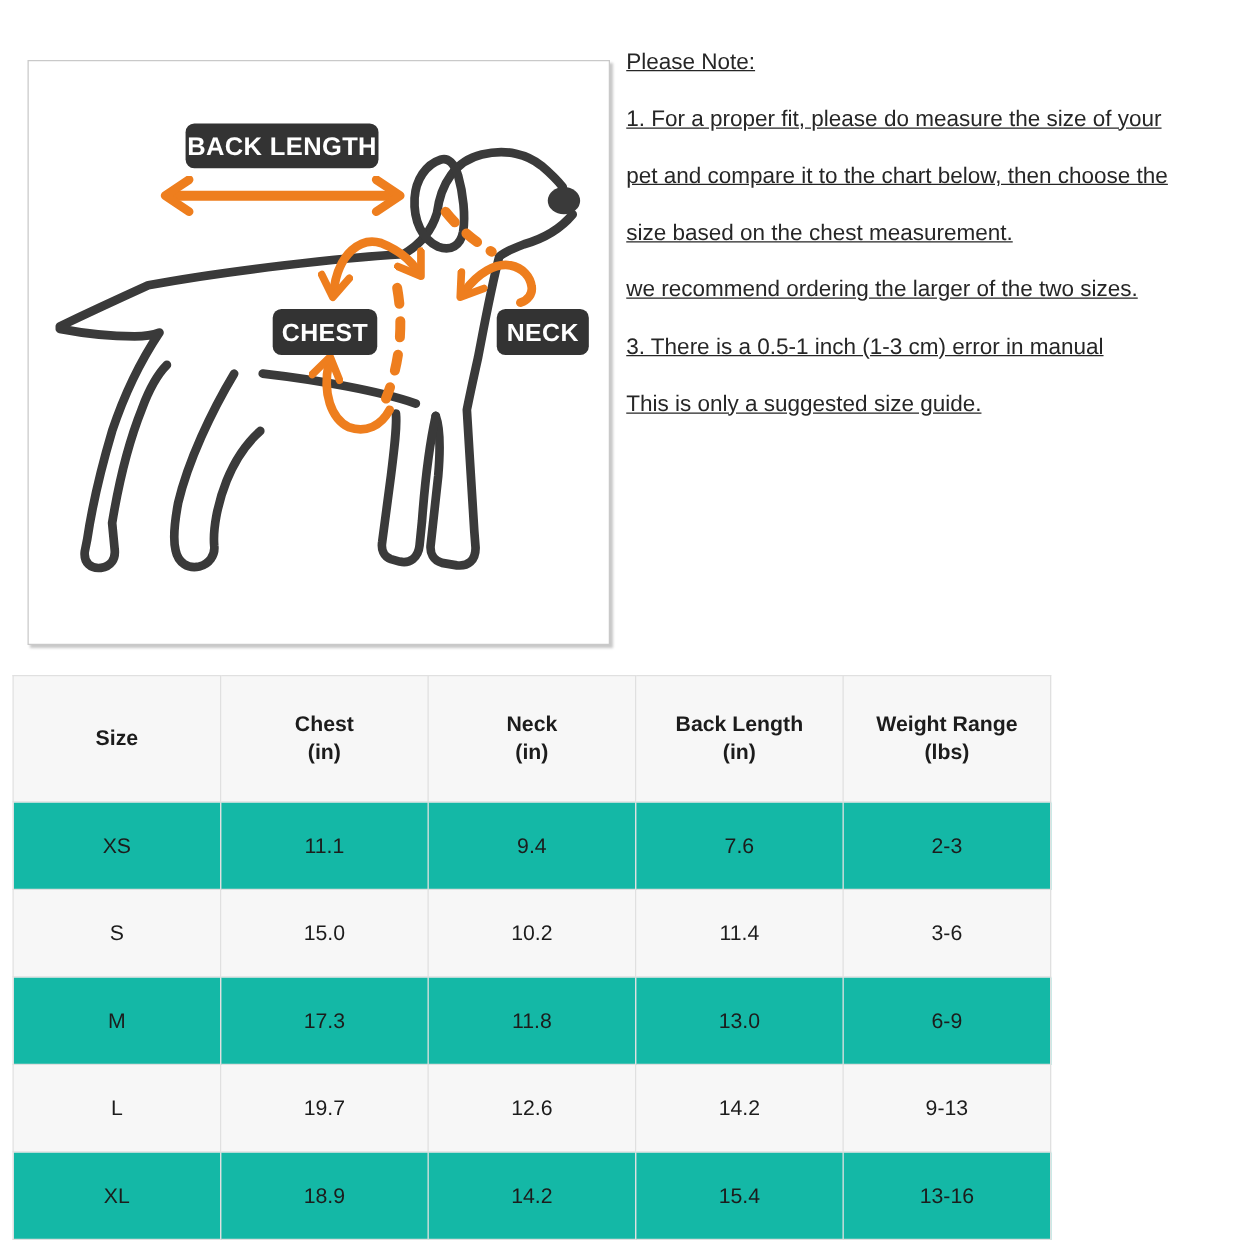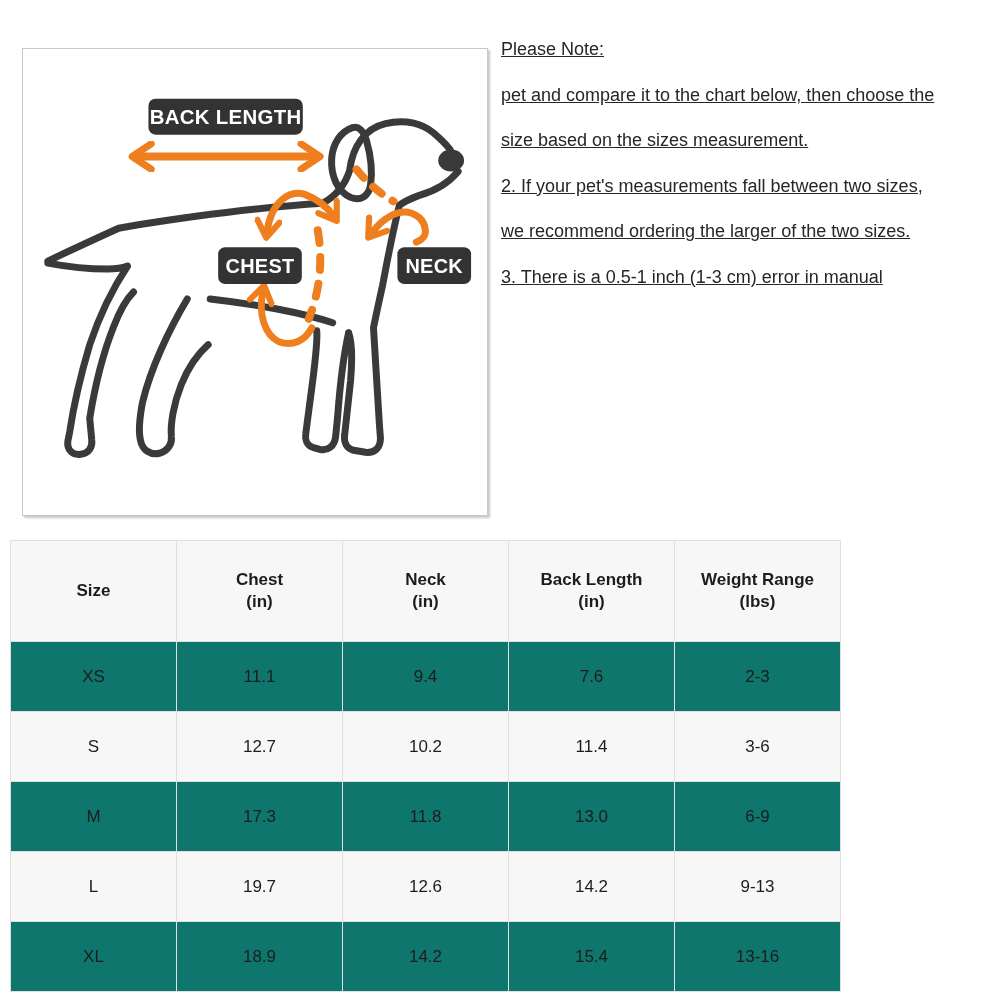--- a/index.html
+++ b/index.html
@@ -43,21 +43,21 @@
     vertical-align: middle;
     font-size: 17px;
     width: 20%;
   }
   .size-table thead th {
     height: 101px;
     background: #f7f7f7;
     font-weight: bold;
     line-height: 22px;
   }
-  .size-table tbody td { height: 70px; background: #0f766e; }
+  .size-table tbody td { height: 70px; background: #14b8a6; }
   .size-table tbody tr.alt td { background: #f7f7f7; }
   .hdr-unit { display: block; font-weight: bold; }
   .hdr-unit:empty { display: none; }
 </style>
 </head>
 <body>
 
 <div class="diagram-box">
   <svg viewBox="0 0 466 468">
     <defs>
@@ -116,25 +116,26 @@
     </g>
     <g>
       <rect x="376" y="199" width="74" height="37" rx="7" fill="#333333"></rect>
       <text x="413" y="225" text-anchor="middle" fill="#ffffff" font-family="Liberation Sans, sans-serif" font-size="20" font-weight="bold" letter-spacing="0.3">NECK</text>
     </g>
   </svg>
 </div>
 
 <div class="note-block">
   <div class="note-line">Please Note:</div>
+  <div class="note-line">1. For a proper fit, please do measure the size of your</div>
   <div class="note-line">pet and compare it to the chart below, then choose the</div>
-  <div class="note-line">size based on the sizes measurement.</div>
-  <div class="note-line">2. If your pet's measurements fall between two sizes,</div>
+  <div class="note-line">size based on the chest measurement.</div>
   <div class="note-line">we recommend ordering the larger of the two sizes.</div>
   <div class="note-line">3. There is a 0.5-1 inch (1-3 cm) error in manual</div>
+  <div class="note-line">This is only a suggested size guide.</div>
 </div>
 
 <table class="size-table">
   <thead>
     <tr>
       <th>
         <span>Size</span>
         
       </th>
       <th>
@@ -158,21 +159,21 @@
   <tbody>
     <tr>
       <td>XS</td>
       <td>11.1</td>
       <td>9.4</td>
       <td>7.6</td>
       <td>2-3</td>
     </tr>
     <tr class="alt">
       <td>S</td>
-      <td>12.7</td>
+      <td>15.0</td>
       <td>10.2</td>
       <td>11.4</td>
       <td>3-6</td>
     </tr>
     <tr>
       <td>M</td>
       <td>17.3</td>
       <td>11.8</td>
       <td>13.0</td>
       <td>6-9</td>

